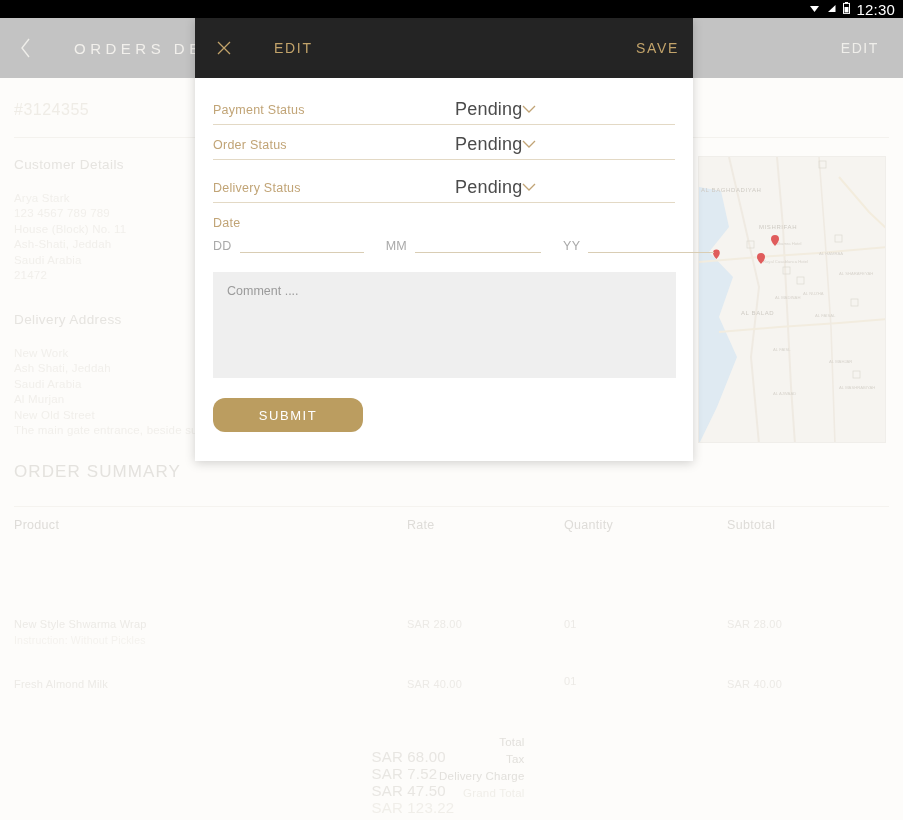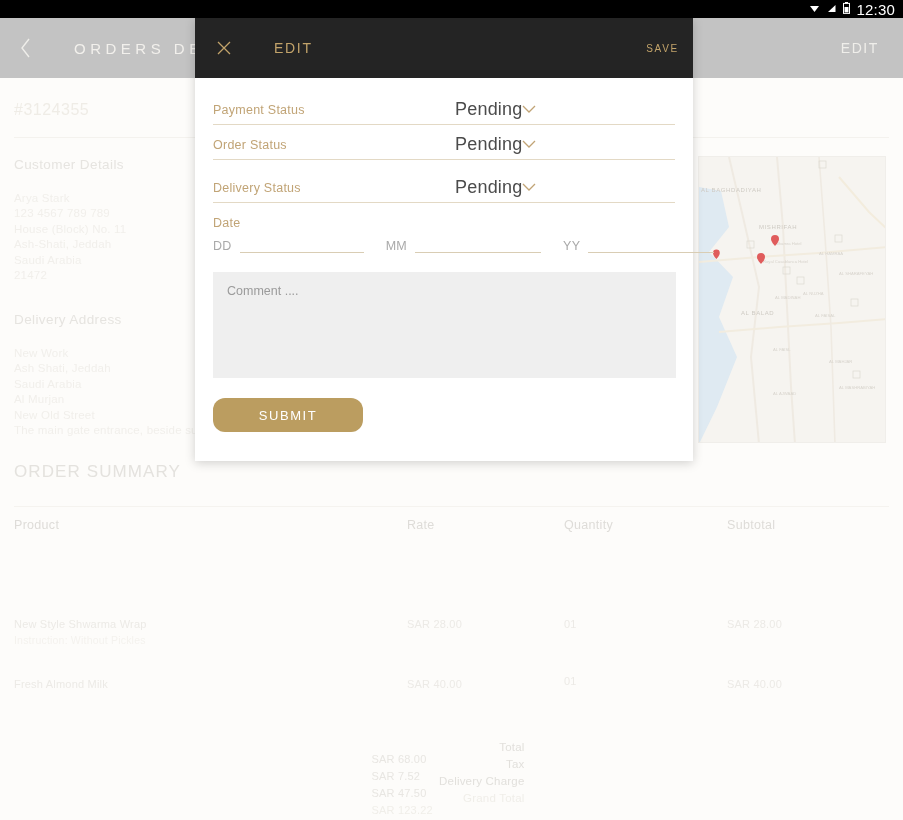--- a/index.html
+++ b/index.html
@@ -76,38 +76,38 @@
   .c-prod { position: absolute; left: 14px; }
   .c-rate { position: absolute; left: 407px; }
   .c-qty  { position: absolute; left: 564px; }
   .c-sub  { position: absolute; left: 727px; }
 
   .totals { position: absolute; right: 0; top: 670px; width: 903px; }
   .trow2 { display: flex; justify-content: flex-end; align-items: center;
     height: 17px; flex-direction: column; }
   .tlabel { font-size: 11.5px; color: #e2e0dc; text-align: right;
     width: 170px; padding-right: 12px; letter-spacing: .2px; }
-  .tvalue { font-size: 11px; color: #e8e6e2; width: 160px;
+  .tvalue { font-size: 15px; color: #e8e6e2; width: 160px;
     letter-spacing: .2px; }
   .grand .tlabel, .grand .tvalue { color: #f0eee9; }
 
   
   .modal {
     position: absolute; left: 195px; top: 18px; width: 498px; height: 443px;
     background: #ffffff; box-shadow: 0 2px 10px rgba(0,0,0,.18);
   }
   .modal-bar {
     height: 60px; background: #242424; display: flex; align-items: center;
     position: relative;
   }
   .m-close { margin-left: 16px; width: 26px; height: 26px; display: flex;
     align-items: center; justify-content: center; cursor: pointer; }
   .m-edit { margin-left: 37px; color: #c2a36a; font-size: 14px;
     letter-spacing: 1.7px; }
-  .m-save { position: absolute; right: 14px; color: #c2a36a; font-size: 10px;
+  .m-save { position: absolute; right: 14px; color: #c2a36a; font-size: 14px;
     letter-spacing: 1.7px; }
 
   .modal-body { padding: 17px 18px 0 18px; }
   .frow {
     display: flex; align-items: center; height: 30px;
     border-bottom: 1px solid #e3d9c5; margin-bottom: 5px;
   }
   .frow:nth-of-type(2), .frow:nth-of-type(3) { margin-bottom: 13px; }
   .flabel { color: #c1a476; font-size: 12.5px; letter-spacing: .25px;
     flex: 0 0 242px; }

